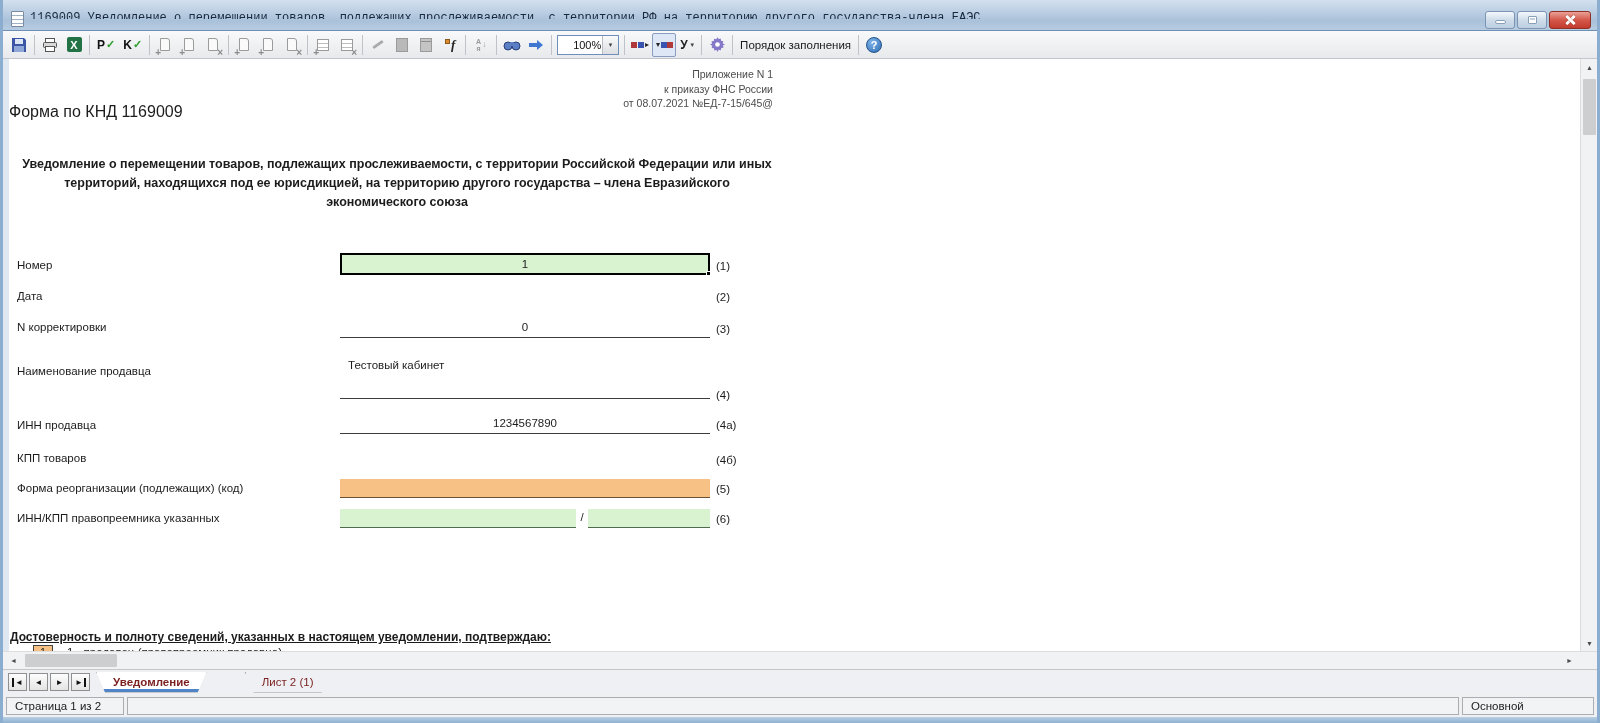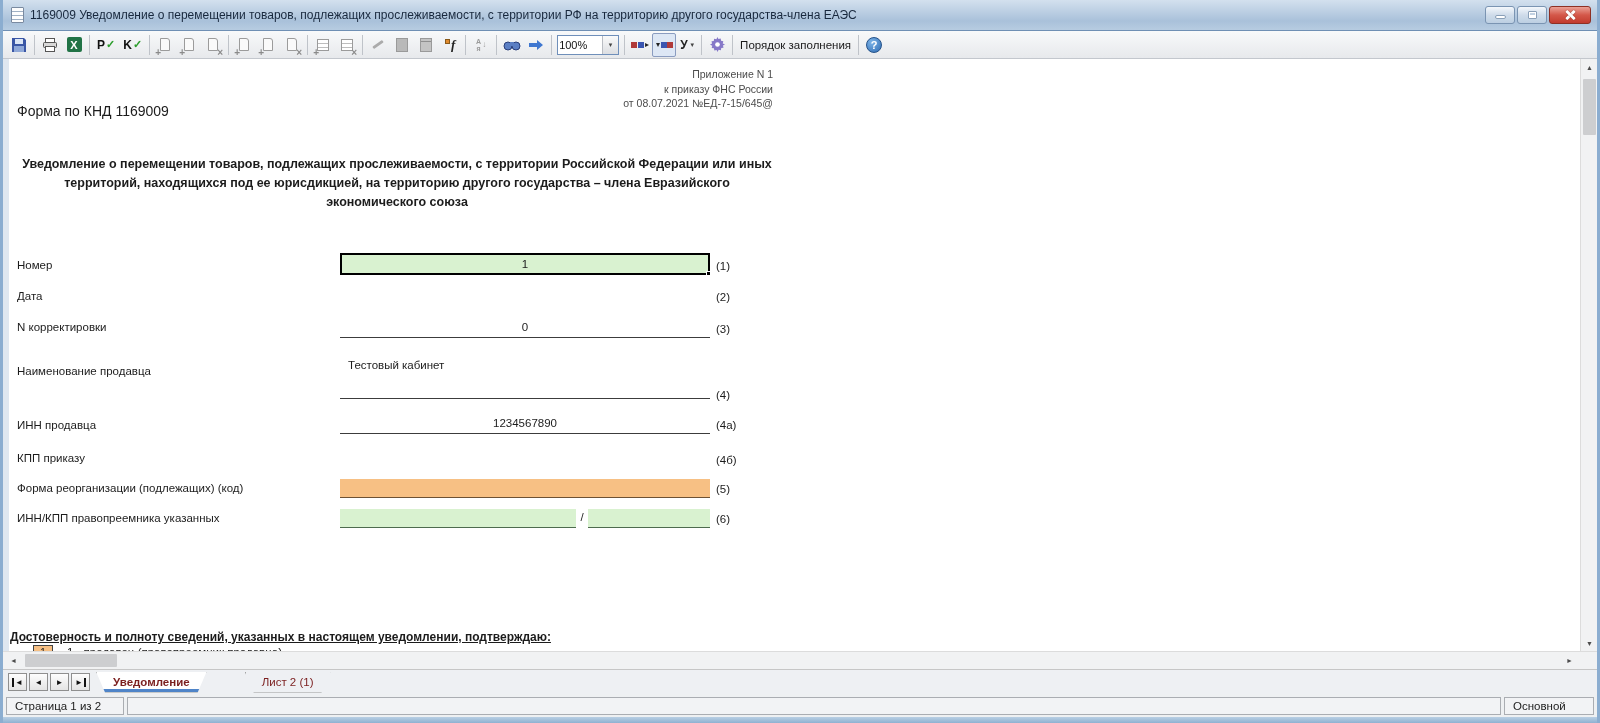--- a/index.html
+++ b/index.html
@@ -4,23 +4,23 @@
 <style>
   * { box-sizing: border-box; margin: 0; padding: 0; }
   html,body { width:1600px; height:723px; overflow:hidden; }
   body { font-family:"Liberation Sans", sans-serif; }
   button { font-family:inherit; background:none; border:none; padding:0; cursor:default; }
 
   .window { width:1600px; height:723px; display:flex; flex-direction:column;
             border-left:3px solid #8badd0; border-right:3px solid #8badd0; background:#e8edf3; }
 
   
-  .titlebar { height:31px; flex:0 0 31px; display:flex; align-items:center;
+  .titlebar { height:31px; flex:0 0 31px; display:flex; 
               background:linear-gradient(#d3e0ee,#a9c1da 70%,#b7cce1);
-              border-bottom:1px solid #6f8fb4; padding:11px 6px; }
+              border-bottom:1px solid #6f8fb4; padding:11px 6px;font-family:Liberation Mono, monospace; }
   .doc-icon { width:13px; height:16px; background:#fdfdfd; border:1px solid #7a8aa0; margin:0 6px 0 2px;
               background-image:repeating-linear-gradient(#fdfdfd 0 3px, #9fb0c4 3px 4px); border-radius:1px; }
   .title-text { font-size:12px; color:#18283d; white-space:nowrap; overflow:hidden; }
   .win-controls { margin-left:auto; display:flex; }
   .wbtn { width:30px; height:18px; border:1px solid #7a94b2; border-radius:3px; margin-left:2px;
           background:linear-gradient(#f4f8fc,#cfdcea 50%,#bccfe2); position:relative; }
   .wbtn.close { width:42px; background:linear-gradient(#eba196,#d4584a 50%,#c23b2e); border-color:#8e3024; }
   .glyph-min { position:absolute; left:9px; bottom:4px; width:11px; height:4px; background:#fff;
                border:1px solid #8aa0b8; border-radius:2px; }
   .glyph-max { position:absolute; left:10px; top:4px; width:9px; height:8px; background:#fff;
@@ -50,42 +50,42 @@
   .sub.r { left:auto; right:2px; }
   .pencil { width:12px; height:3px; background:#ababab; border-radius:1px; transform:rotate(-35deg); }
   .gray-block { width:12px; height:14px; background:#b9b9b9; border:1px solid #9a9a9a; }
   .gray-block.lined { background:#c4c4c4; background-image:repeating-linear-gradient(#c4c4c4 0 2px, #8f8f8f 2px 3px);
             background-size:100% 5px; background-repeat:no-repeat; }
   .f-ico { font-family:"Liberation Serif", serif; font-style:italic; font-weight:bold; font-size:13px; color:#222; }
   .f-sq { width:5px; height:5px; background:#e08a2e; border:1px solid #8a5a1a; margin-right:1px; margin-top:-6px; }
   .sort-ico { display:flex; flex-direction:column; font-size:7px; line-height:7px; color:#9a9a9a; font-weight:bold; }
   .sort-arrow { color:#9a9a9a; font-size:8px; margin-left:1px; }
   .combo { width:62px; height:20px; border:1px solid #6f8fba; background:#fff; display:flex; align-items:center; margin:0 2px; }
-  .combo-text { flex:1; font-size:11px; padding-left:1px; color:#111; }
+  .combo-text { flex:1; font-size:11px; padding-left:15px; color:#111; }
   .combo-btn { width:16px; height:18px; background:linear-gradient(#fafafa,#dcdee2); border-left:1px solid #b9bcc2;
                font-size:7px; color:#444; display:flex; align-items:center; justify-content:center; }
   .nf { display:flex; align-items:center; }
   .nf .sq-r { width:6px; height:6px; background:#b03a3a; }
   .nf .sq-b { width:6px; height:6px; background:#3a55b0; margin-left:1px; }
   .nf .ar { font-size:8px; color:#222; margin-left:1px; }
   .tb.pressed { border:1px solid #8a9cc0; background:#dde7f5; border-radius:2px; }
   .u-label { font-size:12px; font-weight:bold; color:#222; }
   .dd { font-size:7px; color:#444; margin-left:3px; }
   .fill-order { font-size:11.5px; color:#1a1a1a; white-space:nowrap; }
   .help-ico { width:16px; height:16px; border-radius:50%; background:radial-gradient(circle at 35% 30%, #7db4e8, #2f6cb3);
               border:1px solid #24528a; color:#fff; font-size:11px; font-weight:bold;
               display:flex; align-items:center; justify-content:center; }
 
   
   .docwrap { flex:1 1 auto; position:relative; background:#dfe7f0; }
   .doc-canvas { position:absolute; left:6px; top:0; right:17px; bottom:0; background:#fff; overflow:hidden;
                 font-size:11.5px; color:#1c1c1c; }
   .abs { position:absolute; }
   .appendix { top:8px; left:400px; width:364px; text-align:right; font-size:10.5px; color:#4c4c4c; line-height:1.4; }
-  .form-code { top:44px; left:8px; font-size:14px;text-align:right; }
+  .form-code { top:44px; left:0; font-size:16px;text-align:right; }
   .form-title { top:96px; left:10px; width:756px; text-align:center; font-weight:bold; font-size:12.5px; line-height:1.5; }
   .flabel { left:8px; font-size:11.5px; }
   .fmark { left:707px; font-size:11.5px; }
   .fbox { left:331px; width:370px; text-align:center; }
   .cell-green { background:#d9f2d0; }
   .cell-orange { background:#f7c084; border-bottom:1px solid #6d5134 !important; }
   .selcell { top:194px; height:22px; border:2px solid #000; line-height:18px; }
   .selhandle { position:absolute; right:-3px; bottom:-3px; width:5px; height:5px; background:#000; border:1px solid #fff; }
   .plaincell { border-bottom:1px solid #3c3c3c; height:19px; line-height:17px; }
   .value-left { text-align:left; padding-left:8px; border-bottom:none; }
@@ -122,21 +122,21 @@
                clip-path:polygon(0 0, 100% 0, calc(100% - 9px) 100%, 9px 100%);
                background:#eef0f3; border:1px solid #9a9a9a; border-top:none; margin-left:-6px; }
   .sheet-tab.active { background:#fff; font-weight:bold; box-shadow:inset 0 -3px 0 #4f84c8; z-index:2; }
 
   
   .statusbar { height:23px; flex:0 0 23px; background:#eef0f2; display:flex; align-items:center; padding:0 3px; gap:3px; }
   .scell { height:18px; border:1px solid #aaadb2; background:#f2f3f5; font-size:11.5px; color:#222;
            display:flex; align-items:center; padding:0 8px; }
   .scell.page { width:118px; }
   .scell.mid { flex:1; }
-  .scell.mode { width:90px; justify-content:flex-start; }
+  .scell.mode { width:132px; justify-content:flex-start; }
   .bottom-frame { height:6px; flex:0 0 6px; background:linear-gradient(#b9cfe4,#8fb1d1); }
 </style>
 </head>
 <body>
 
 <div class="window">
 
   <div class="titlebar">
     <span class="doc-icon"></span>
     <span class="title-text">1169009  Уведомление о перемещении товаров, подлежащих прослеживаемости, с территории РФ на территорию другого государства-члена ЕАЭС</span>
@@ -325,21 +325,21 @@
       </div>
       <div class="abs rule" style="top:339px"></div>
       <div class="abs fmark" style="top:330px">(4)</div>
 
       <div class="abs flabel" style="top:360px">ИНН продавца</div>
       <div class="abs fbox plaincell" style="top:356px">
         <span>1234567890</span>
       </div>
       <div class="abs fmark" style="top:360px">(4а)</div>
 
-      <div class="abs flabel" style="top:393px">КПП приказу</div>
+      <div class="abs flabel" style="top:393px">КПП товаров</div>
       <div class="abs fmark" style="top:395px">(4б)</div>
 
       <div class="abs flabel" style="top:423px">Форма реорганизации (подлежащих) (код)</div>
       <div class="abs fbox plaincell cell-orange" style="top:420px">
         <span></span>
       </div>
       <div class="abs fmark" style="top:424px">(5)</div>
 
       <div class="abs flabel" style="top:453px">ИНН/КПП правопреемника указанных</div>
       <div class="abs split-wrap" style="top:450px">

